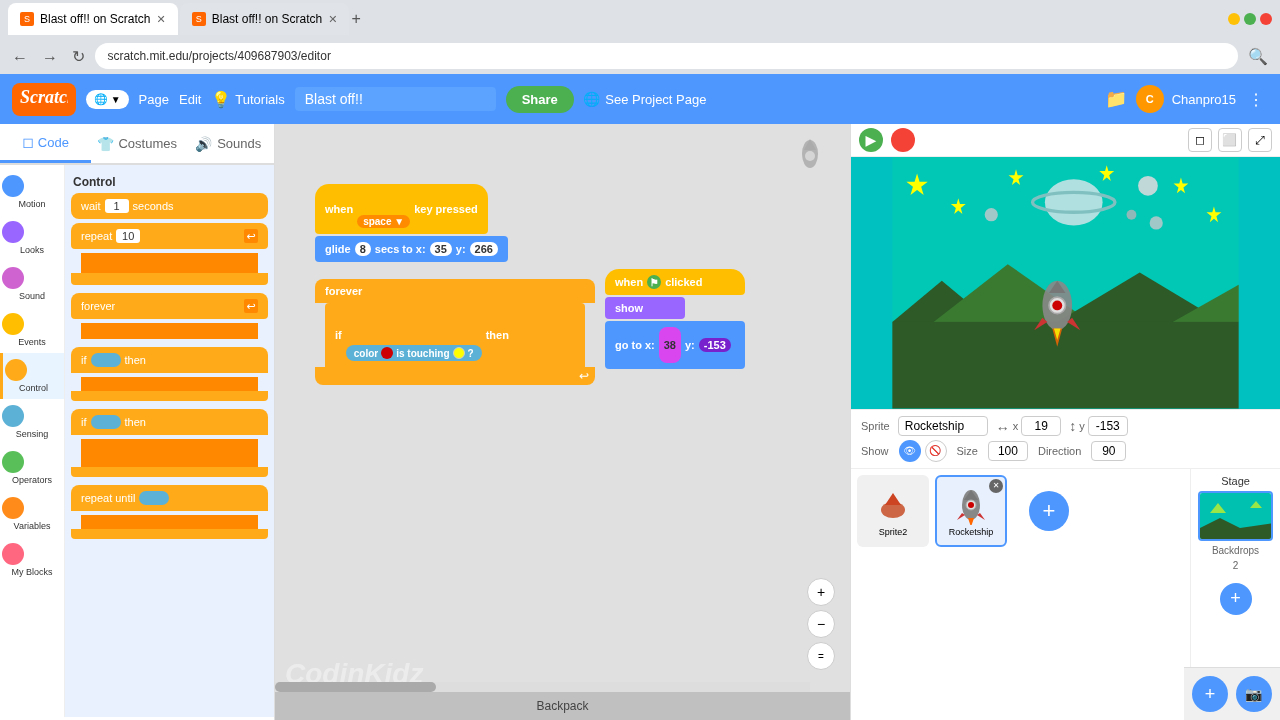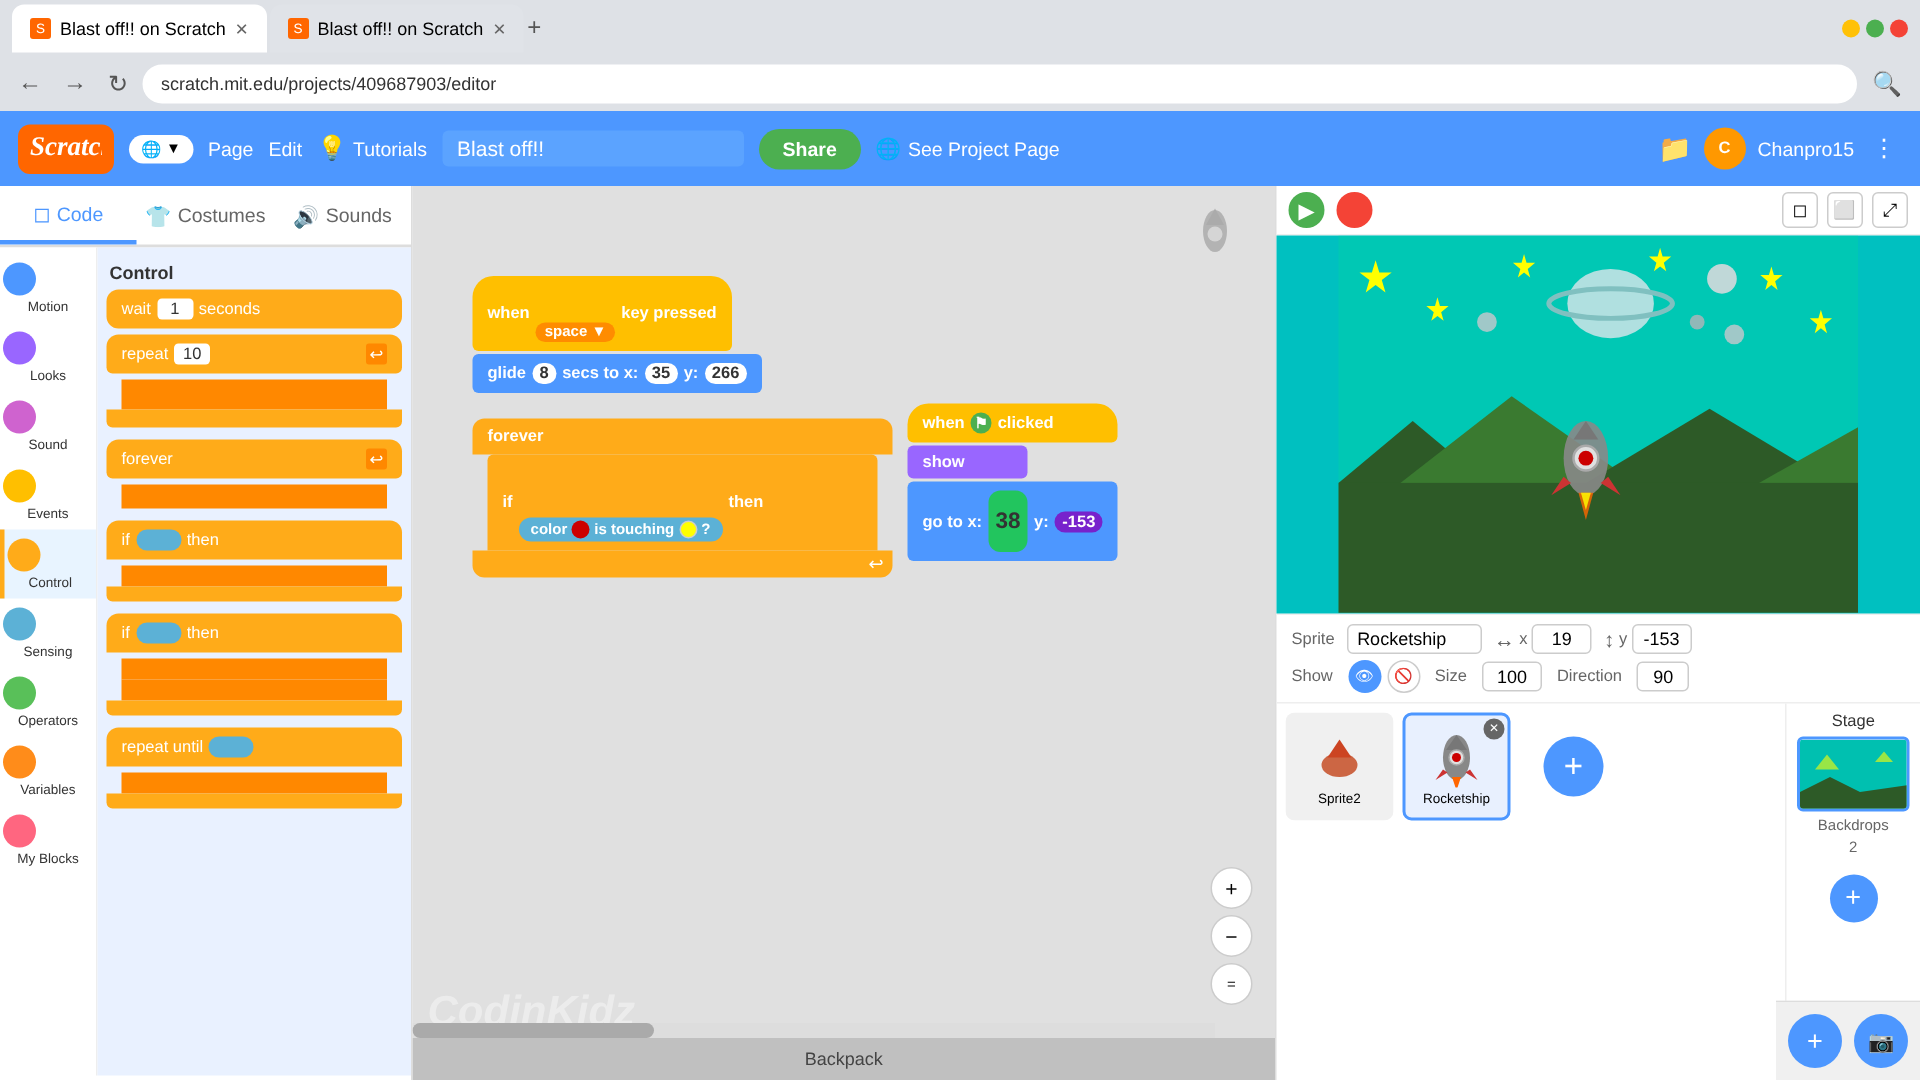--- a/index.html
+++ b/index.html
@@ -345,21 +345,21 @@
       <div style="background:#ffbf00;border-radius:14px 14px 4px 4px;padding:6px 10px;color:white;font-size:11px;font-weight:600;display:inline-flex;align-items:center;gap:4px;min-width:140px;">
         when
         <span style="background:#4caf50;border-radius:50%;width:14px;height:14px;display:inline-flex;align-items:center;justify-content:center;color:white;font-size:10px;">⚑</span>
         clicked
       </div>
       <br>
       <div style="background:#9966ff;border-radius:4px;padding:5px 10px;color:white;font-size:11px;font-weight:600;margin-top:2px;display:inline-flex;align-items:center;min-width:80px;">show</div>
       <br>
       <div style="background:#4d97ff;border-radius:4px;padding:6px 10px;color:white;font-size:11px;font-weight:600;margin-top:2px;display:inline-flex;align-items:center;gap:4px;min-width:140px;">
         go to x:
-        <span style="background:#22c55e;border-radius:8px;padding:12px 5px;color:#333;font-size:15px;">38</span>
+        <span style="background:#d946ef;border-radius:8px;padding:12px 5px;color:#333;font-size:11px;">38</span>
         y:
         <span style="background:#7722cc;border-radius:8px;padding:1px 5px;color:white;font-size:11px;">-153</span>
       </div>
     </div>
 
     <div style="position:absolute;top:10px;right:20px;width:40px;height:40px;opacity:0.5;">
       <svg viewBox="0 0 40 40" width="40" height="40">
         <ellipse cx="20" cy="20" rx="8" ry="14" fill="#888"></ellipse>
         <polygon points="20,5 14,16 26,16" fill="#777"></polygon>
         <ellipse cx="20" cy="22" rx="5" ry="5" fill="#ccc"></ellipse>

